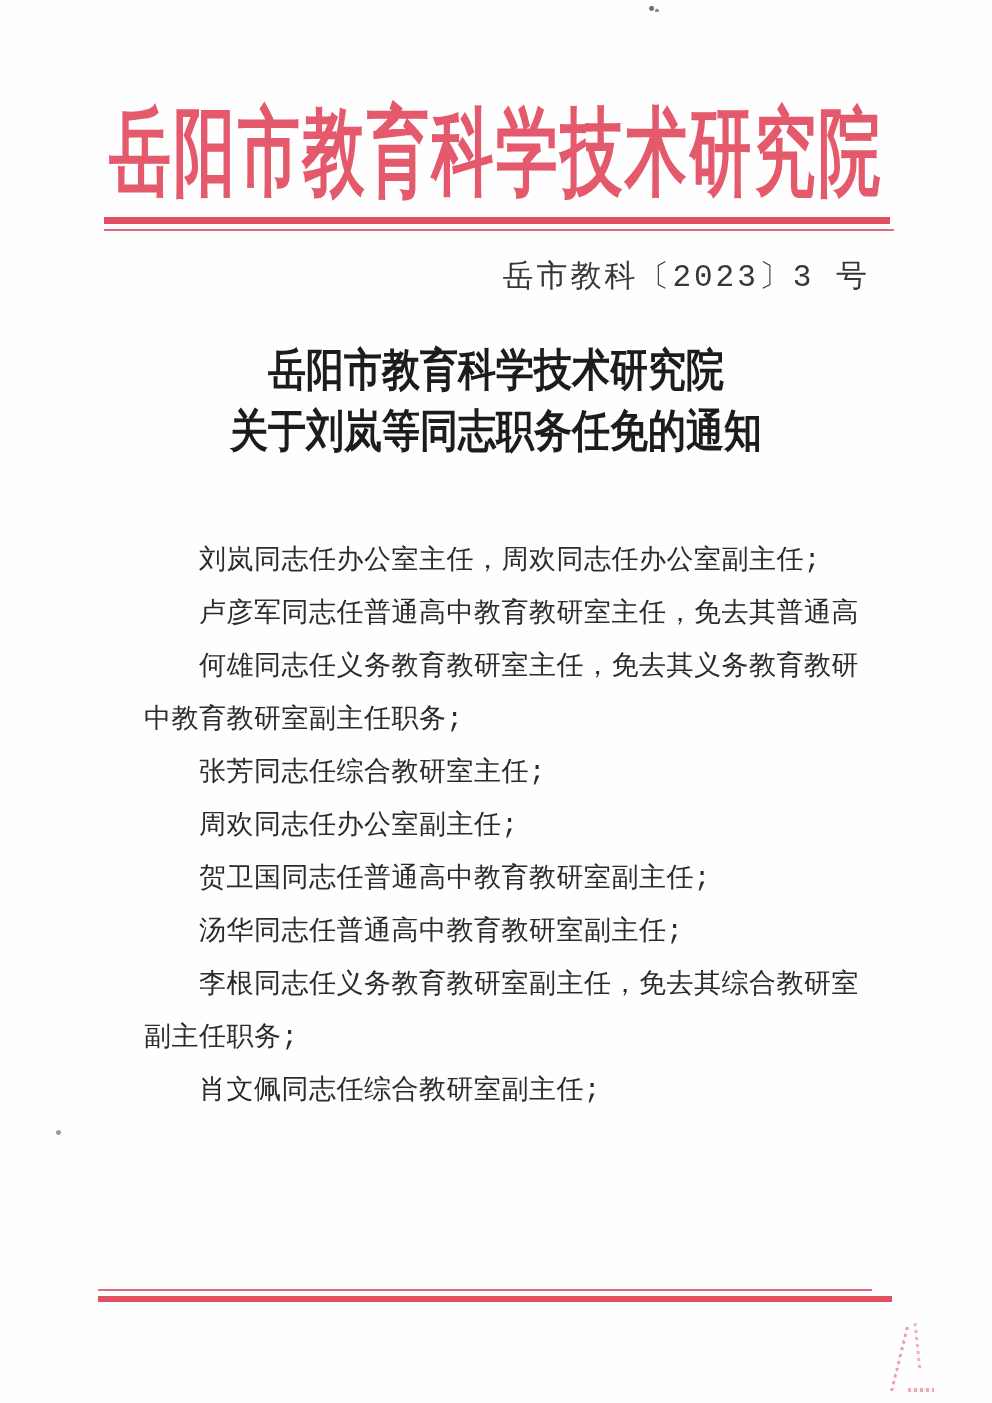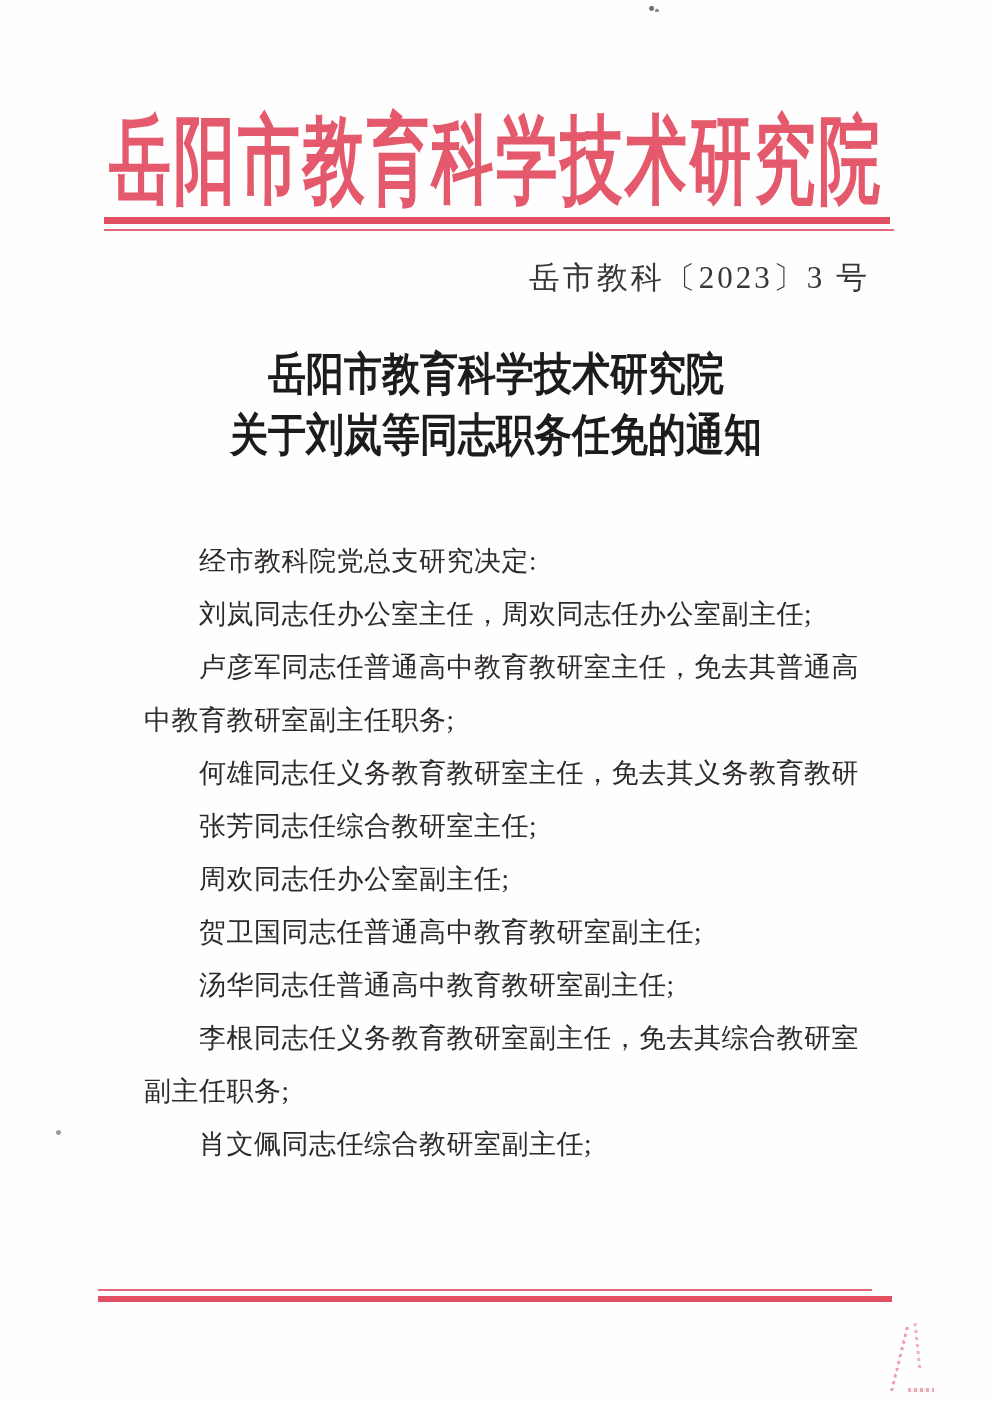--- a/index.html
+++ b/index.html
@@ -7,21 +7,21 @@
     padding: 0;
     background: #e9e9e9;
   }
   .page {
     position: relative;
     width: 992px;
     height: 1403px;
     margin: 0 auto;
     background: #fefefe;
     overflow: hidden;
-    font-family: Liberation Serif, serif;
+    font-family: Liberation Mono, monospace;
   }
 
   
   .letterhead {
     position: absolute;
     top: 129px;
     left: 0;
     width: 100%;
     text-align: center;
     font-size: 62px;
@@ -136,25 +136,24 @@
   <div class="rule rule-top-thin"></div>
 
   <div class="doc-number">岳市教科〔2023〕3 号</div>
 
   <div class="notice-title">
     <div class="t-line">岳阳市教育科学技术研究院</div>
     <div class="t-line">关于刘岚等同志职务任免的通知</div>
   </div>
 
   <div class="body-text">
-    <div class="body-line">　　经市教科院党总支研究决定:</div>
     <div class="body-line">　　刘岚同志任办公室主任，周欢同志任办公室副主任;</div>
     <div class="body-line">　　卢彦军同志任普通高中教育教研室主任，免去其普通高</div>
+    <div class="body-line">　　何雄同志任义务教育教研室主任，免去其义务教育教研</div>
     <div class="body-line">中教育教研室副主任职务;</div>
-    <div class="body-line">　　何雄同志任义务教育教研室主任，免去其义务教育教研</div>
     <div class="body-line">　　张芳同志任综合教研室主任;</div>
     <div class="body-line">　　周欢同志任办公室副主任;</div>
     <div class="body-line">　　贺卫国同志任普通高中教育教研室副主任;</div>
     <div class="body-line">　　汤华同志任普通高中教育教研室副主任;</div>
     <div class="body-line">　　李根同志任义务教育教研室副主任，免去其综合教研室</div>
     <div class="body-line">副主任职务;</div>
     <div class="body-line">　　肖文佩同志任综合教研室副主任;</div>
   </div>
 
   <div class="rule rule-bottom-thin"></div>

